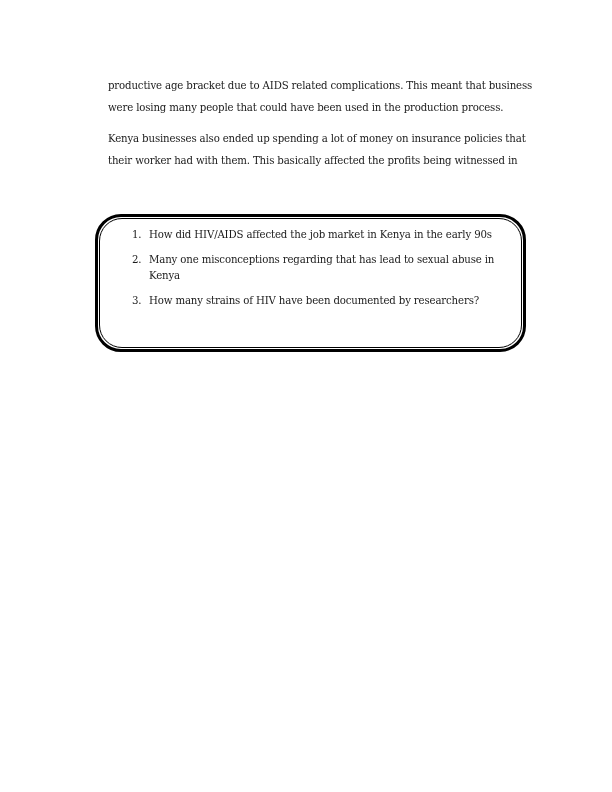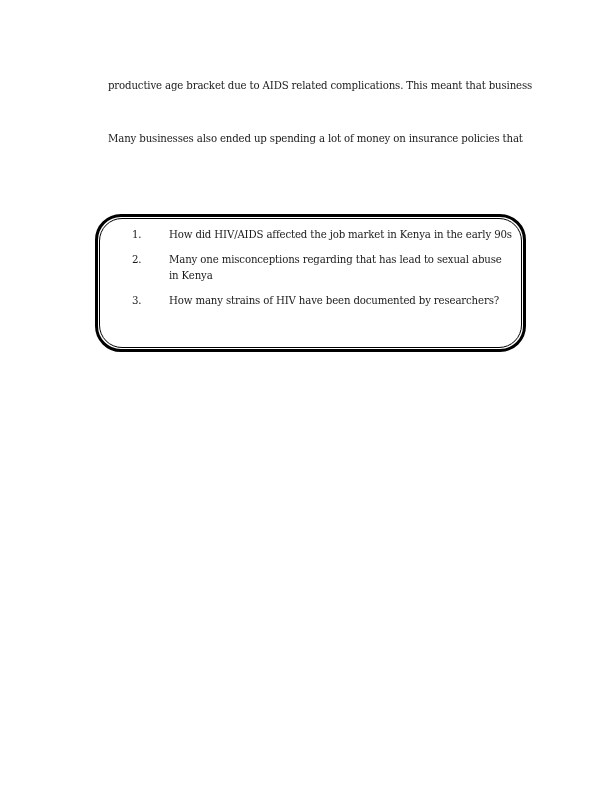--- a/index.html
+++ b/index.html
@@ -72,33 +72,35 @@
     .qitem {
       position: relative;
       padding-left: 17px;
       margin-bottom: 9px;
     }
     .qnum {
       position: absolute;
       left: 0;
       top: 0;
     }
-    .qtext { display: block; margin-left: 20px; }
+    .qtext { display: block; }
   </style>
 </head>
 <body>
 
 <div class="page">
 
   <p class="para" id="p1">
     <span class="line">productive age bracket due to AIDS related complications. This meant that business</span>
+    <span class="line">were losing many people that could have been used in the production process.</span>
   </p>
 
   <p class="para" id="p2">
-    <span class="line">Many businesses also ended up spending a lot of money on insurance policies that</span>
+    <span class="line">Kenya businesses also ended up spending a lot of money on insurance policies that</span>
+    <span class="line">their worker had with them. This basically affected the profits being witnessed in</span>
   </p>
 
   <div class="qbox-outer">
     <div class="qbox-inner"></div>
   </div>
 
   <ol class="qlist">
     <li class="qitem">
       <span class="qnum">1.</span>
       <span class="qtext">How did HIV/AIDS affected the job market in Kenya in the early 90s</span>

